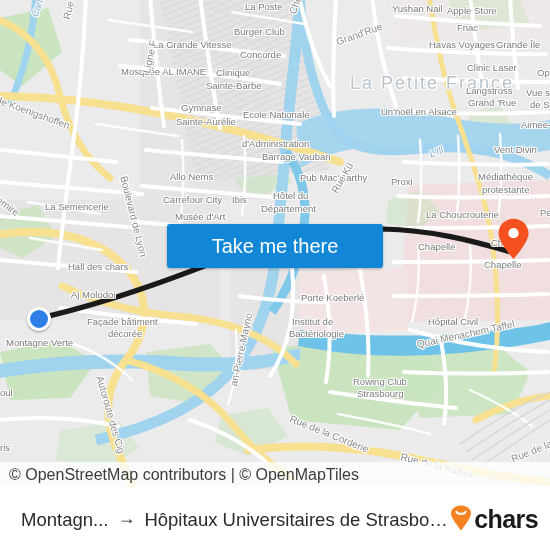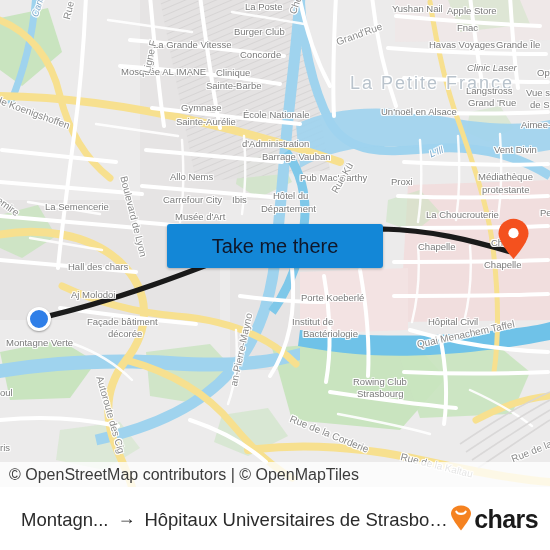--- a/index.html
+++ b/index.html
@@ -42,21 +42,21 @@
   .attrib span{font-size:16px;color:#3c3c3c;padding-left:9px;}
 
   
   .cta{
     position:absolute;left:167px;top:224px;width:216px;height:44px;
     background:#1387d7;border-radius:3px;border:none;
     display:flex;align-items:center;justify-content:center;
     box-shadow:0 1px 3px rgba(0,0,0,.28);
     cursor:pointer;padding:0;
   }
-  .cta span{color:#0f172a;font-size:20px;font-family:"Liberation Sans",sans-serif;}
+  .cta span{color:#ffffff;font-size:20px;font-family:"Liberation Sans",sans-serif;}
 
   
   .origin{
     position:absolute;left:27px;top:307px;width:18px;height:18px;border-radius:50%;
     background:#2f7fe8;border:3px solid #ffffff;
     box-shadow:0 1px 2px rgba(0,0,0,.35);
   }
   .destpin{position:absolute;left:497px;top:218px;width:33px;height:42px;}
 
   
@@ -250,21 +250,21 @@
         <div class="maplabel street" style="left: 288px; top: 12px; transform: rotate(-70deg); transform-origin: left top;">Chemin de Halage</div>
         <div class="maplabel street" style="left: 335px; top: 38px; transform: rotate(-20deg); transform-origin: left top;">Grand'Rue</div>
         <div class="maplabel big" style="left: 350px; top: 74px;">La Petite France</div>
         <div class="maplabel poi" style="left: 381px; top: 107px;">Un'noël en Alsace</div>
         <div class="maplabel water" style="left: 428px; top: 150px; transform: rotate(-22deg); transform-origin: left top;">L'Ill</div>
         <div class="maplabel poi" style="left: 392px; top: 4px;">Yushan Nail</div>
         <div class="maplabel poi" style="left: 447px; top: 6px;">Apple Store</div>
         <div class="maplabel poi" style="left: 457px; top: 23px;">Fnac</div>
         <div class="maplabel poi" style="left: 429px; top: 40px;">Havas Voyages</div>
         <div class="maplabel poi" style="left: 496px; top: 40px;">Grande Île</div>
-        <div class="maplabel poi" style="left: 467px; top: 63px; font-style: italic;">Clinic Laser</div>
+        <div class="maplabel poi" style="left: 467px; top: 63px;">Clinic Laser</div>
         <div class="maplabel poi" style="left: 537px; top: 68px;">Opt</div>
         <div class="maplabel poi" style="left: 466px; top: 86px;">Langstross</div>
         <div class="maplabel poi" style="left: 468px; top: 98px;">Grand 'Rue</div>
         <div class="maplabel poi" style="left: 526px; top: 88px;">Vue su</div>
         <div class="maplabel poi" style="left: 530px; top: 100px;">de S</div>
         <div class="maplabel poi" style="left: 521px; top: 120px;">Aimee-K</div>
         <div class="maplabel poi" style="left: 494px; top: 145px;">Vent Divin</div>
         <div class="maplabel poi" style="left: 478px; top: 172px;">Médiathèque</div>
         <div class="maplabel poi" style="left: 482px; top: 185px;">protestante</div>
         <div class="maplabel poi" style="left: 300px; top: 173px;">Pub Mac'Carthy</div>
@@ -282,21 +282,21 @@
         <div class="maplabel street" style="left: -4px; top: 192px; transform: rotate(36deg); transform-origin: left top;">Lemire</div>
         <div class="maplabel poi" style="left: 426px; top: 210px;">La Choucrouterie</div>
         <div class="maplabel poi" style="left: 418px; top: 242px;">Chapelle</div>
         <div class="maplabel poi" style="left: 491px; top: 238px;">Ch</div>
         <div class="maplabel poi" style="left: 484px; top: 260px;">Chapelle</div>
         <div class="maplabel poi" style="left: 540px; top: 208px;">Pe</div>
         <div class="maplabel poi" style="left: 428px; top: 317px;">Hôpital Civil</div>
         <div class="maplabel street" style="left: 416px; top: 340px; transform: rotate(-12deg); transform-origin: left top;">Quai Menachem Taffel</div>
         <div class="maplabel poi" style="left: 301px; top: 293px;">Porte Koeberlé</div>
         <div class="maplabel poi" style="left: 292px; top: 317px;">Institut de</div>
-        <div class="maplabel poi" style="left: 303px; top: 329px; text-align: right;">Bactériologie</div>
+        <div class="maplabel poi" style="left: 289px; top: 329px; text-align: right;">Bactériologie</div>
         <div class="maplabel poi" style="left: 353px; top: 377px;">Rowing Club</div>
         <div class="maplabel poi" style="left: 357px; top: 389px;">Strasbourg</div>
         <div class="maplabel street" style="left: 292px; top: 414px; transform: rotate(22deg); transform-origin: left top;">Rue de la Corderie</div>
         <div class="maplabel street" style="left: 402px; top: 452px; transform: rotate(14deg); transform-origin: left top;">Rue de la Kaltau</div>
         <div class="maplabel street" style="left: 510px; top: 455px; transform: rotate(-22deg); transform-origin: left top;">Rue de la</div>
         <div class="maplabel street" style="left: 274px; top: 262px; transform: rotate(-82deg); transform-origin: left top;">athiss</div>
         <div class="maplabel street" style="left: 229px; top: 385px; transform: rotate(-78deg); transform-origin: left top;">an-Pierre-Mayno</div>
         <div class="maplabel street" style="left: 104px; top: 375px; transform: rotate(74deg); transform-origin: left top;">Autoroute des Cig</div>
         <div class="maplabel poi" style="left: 87px; top: 317px;">Façade bâtiment</div>
         <div class="maplabel poi" style="left: 108px; top: 329px;">décorée</div>

